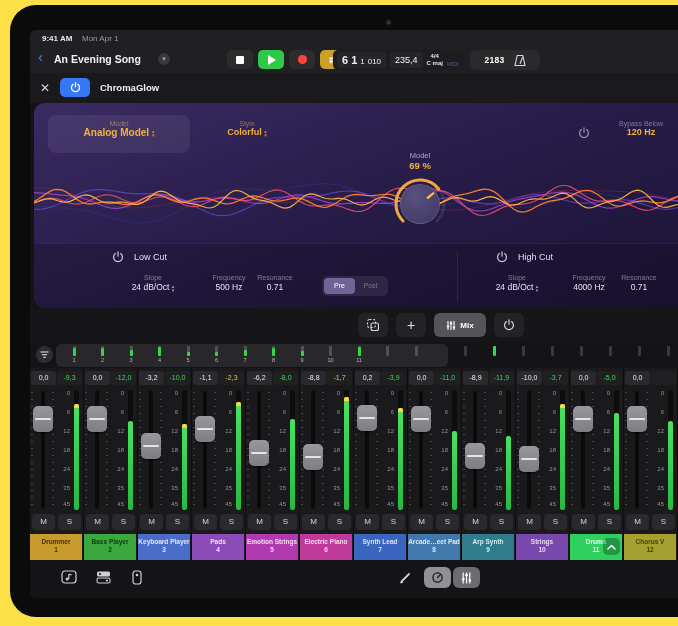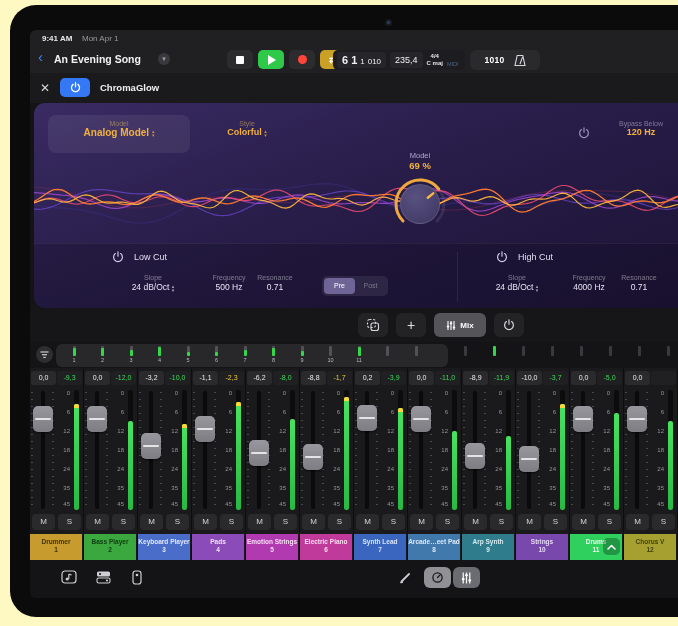--- a/index.html
+++ b/index.html
@@ -1,17 +1,17 @@
 <!DOCTYPE html>
 <html><head>
 <meta charset="utf-8">
 <style>
   * { margin:0; padding:0; box-sizing:border-box; }
   body { font-family:"Liberation Sans","DejaVu Sans",sans-serif; background:#fff; }
-  .stage { position:relative; width:678px; height:626px; background:#fef9c3; overflow:hidden; }
+  .stage { position:relative; width:678px; height:626px; background:#fde047; overflow:hidden; }
   .device { position:absolute; left:10px; top:5px; width:700px; height:612px; background:#0b0b0c; border-radius:26px; }
   .camera { position:absolute; left:375px; top:14px; width:7px; height:7px; border-radius:50%; background:#1b1b1f; }
   .camera::after { content:""; position:absolute; left:2px; top:2px; width:3px; height:3px; border-radius:50%; background:#27406b; }
   .screen { position:absolute; left:30px; top:30px; width:660px; height:568px; background:#141416; border-radius:6px; overflow:hidden; }
 
   
   .statusbar { position:absolute; left:0; top:0; width:100%; height:16px; background:#202022; }
   .statusbar .time { position:absolute; left:12px; top:4px; font-size:8px; font-weight:bold; color:#e8e8ea; }
   .statusbar .date { position:absolute; left:52px; top:4px; font-size:8px; color:#9a9a9e; }
 
@@ -159,21 +159,21 @@
           <span class="small">010</span>
         </div>
         <div class="lcd-tempo">235,4</div>
         <div class="lcd-sig">
           <span>4/4</span>
           <span>C maj</span>
         </div>
         <div class="lcd-midi">MIDI</div>
       </div>
       <div class="countpill">
-        <span class="count-num">1010</span>
+        <span class="count-num">2183</span>
         <svg width="12" height="13" viewBox="0 0 12 13">
           <path d="M3.2 1.5 L8.8 1.5 L11 11.5 L1 11.5 Z" fill="none" stroke="#d8d8dc" stroke-width="1.1"></path>
           <line x1="6" y1="10" x2="8.6" y2="3" stroke="#d8d8dc" stroke-width="1.1"></line>
         </svg>
       </div>
     </div>
 
     <div class="pluginbar">
       <span class="close-x">✕</span>
       <div class="pwr-blue">

